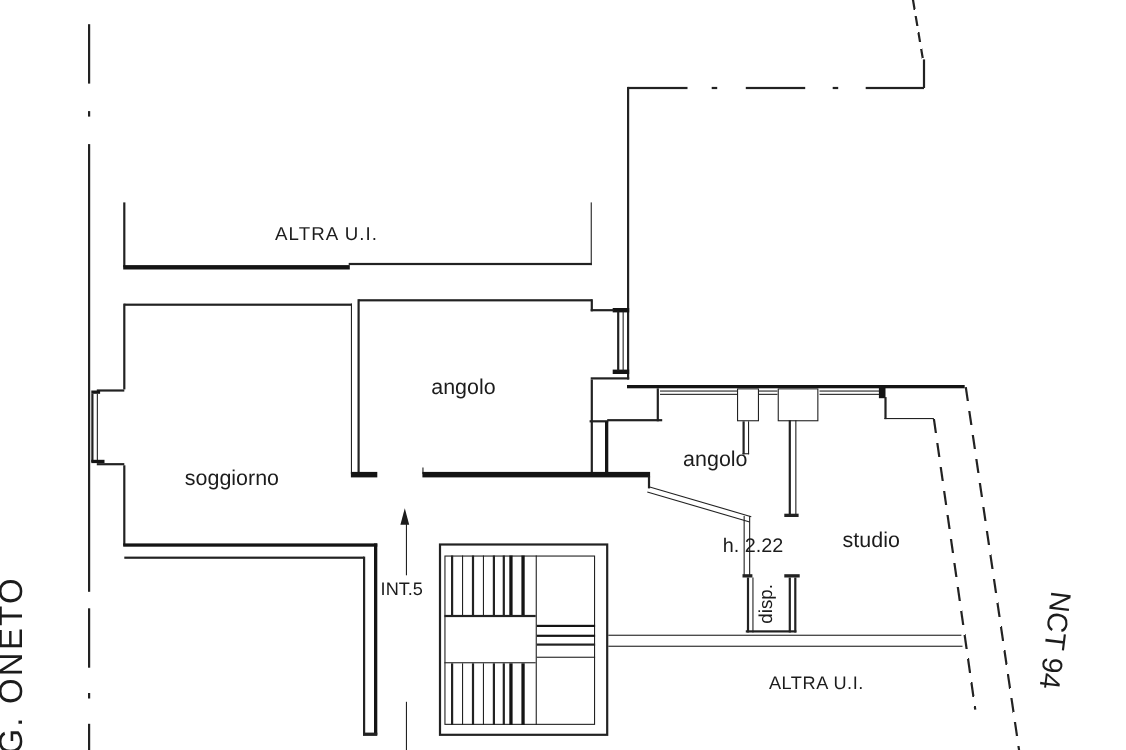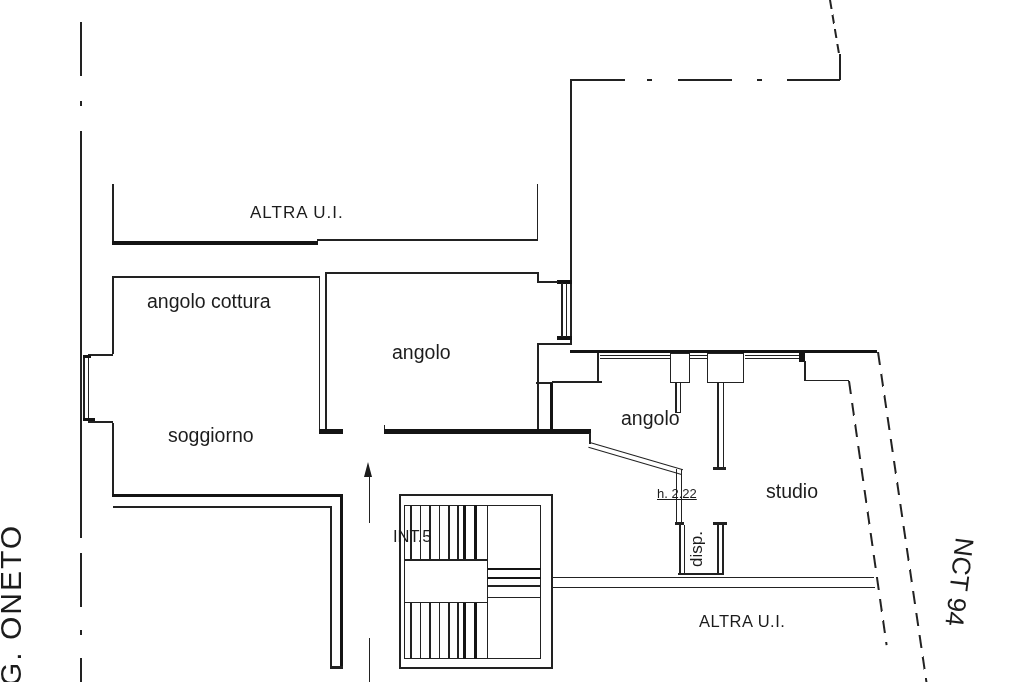--- a/index.html
+++ b/index.html
@@ -167,25 +167,24 @@
     <div class="ln thick" style="left:463.3px;top:603px;width:2.7px;height:56.4px;"></div>
     <div class="ln thick" style="left:474.3px;top:603px;width:2.7px;height:56.4px;"></div>
 
     <div class="ln thick" style="left:488px;top:568px;width:52.6px;height:2.3px;"></div>
     <div class="ln thick" style="left:488px;top:577.4px;width:52.6px;height:1.9px;"></div>
     <div class="ln" style="left:488px;top:585.4px;width:52.6px;height:1.4px;"></div>
     <div class="ln" style="left:488px;top:597px;width:52.6px;height:1.4px;"></div>
   </div>
 
   <div class="lbl" style="left:250px;top:203px;font-size:17px;letter-spacing:1px;">ALTRA U.I.</div>
-  <div class="lbl" style="left:147px;top:290px;font-size:19.5px;">angolo cottura</div>
   <div class="lbl" style="left:392px;top:341px;font-size:19.5px;">angolo</div>
   <div class="lbl" style="left:168px;top:424px;font-size:19.5px;">soggiorno</div>
   <div class="lbl" style="left:621px;top:407px;font-size:19.5px;">angolo</div>
   <div class="lbl" style="left:766px;top:480px;font-size:19.5px;text-align:right;">studio</div>
-  <div class="lbl" style="left:657px;top:486px;font-size:13px;text-decoration:underline;">h. 2.22</div>
-  <div class="lbl" style="left:346px;top:527px;font-size:16.5px;margin-left:47px;">INT.5</div>
+  <div class="lbl" style="left:657px;top:486px;font-size:18px;">h. 2.22</div>
+  <div class="lbl" style="left:346px;top:527px;font-size:16.5px;">INT.5</div>
   <div class="lbl" style="left:699px;top:612px;font-size:16.5px;letter-spacing:0.5px;">ALTRA U.I.</div>
   <div class="lbl" style="left:697px;top:549px;font-size:17px;transform:translate(-50%,-50%) rotate(-90deg);">disp.</div>
   <div class="lbl" style="left:959px;top:582px;font-size:26px;transform:translate(-50%,-50%) rotate(97deg);">NCT 94</div>
   <div class="lbl" style="left:-6px;top:686px;font-size:30px;letter-spacing:2px;transform:rotate(-90deg);transform-origin:0 0;">G. ONETO</div>
 
 </div>
 
 </body></html>

